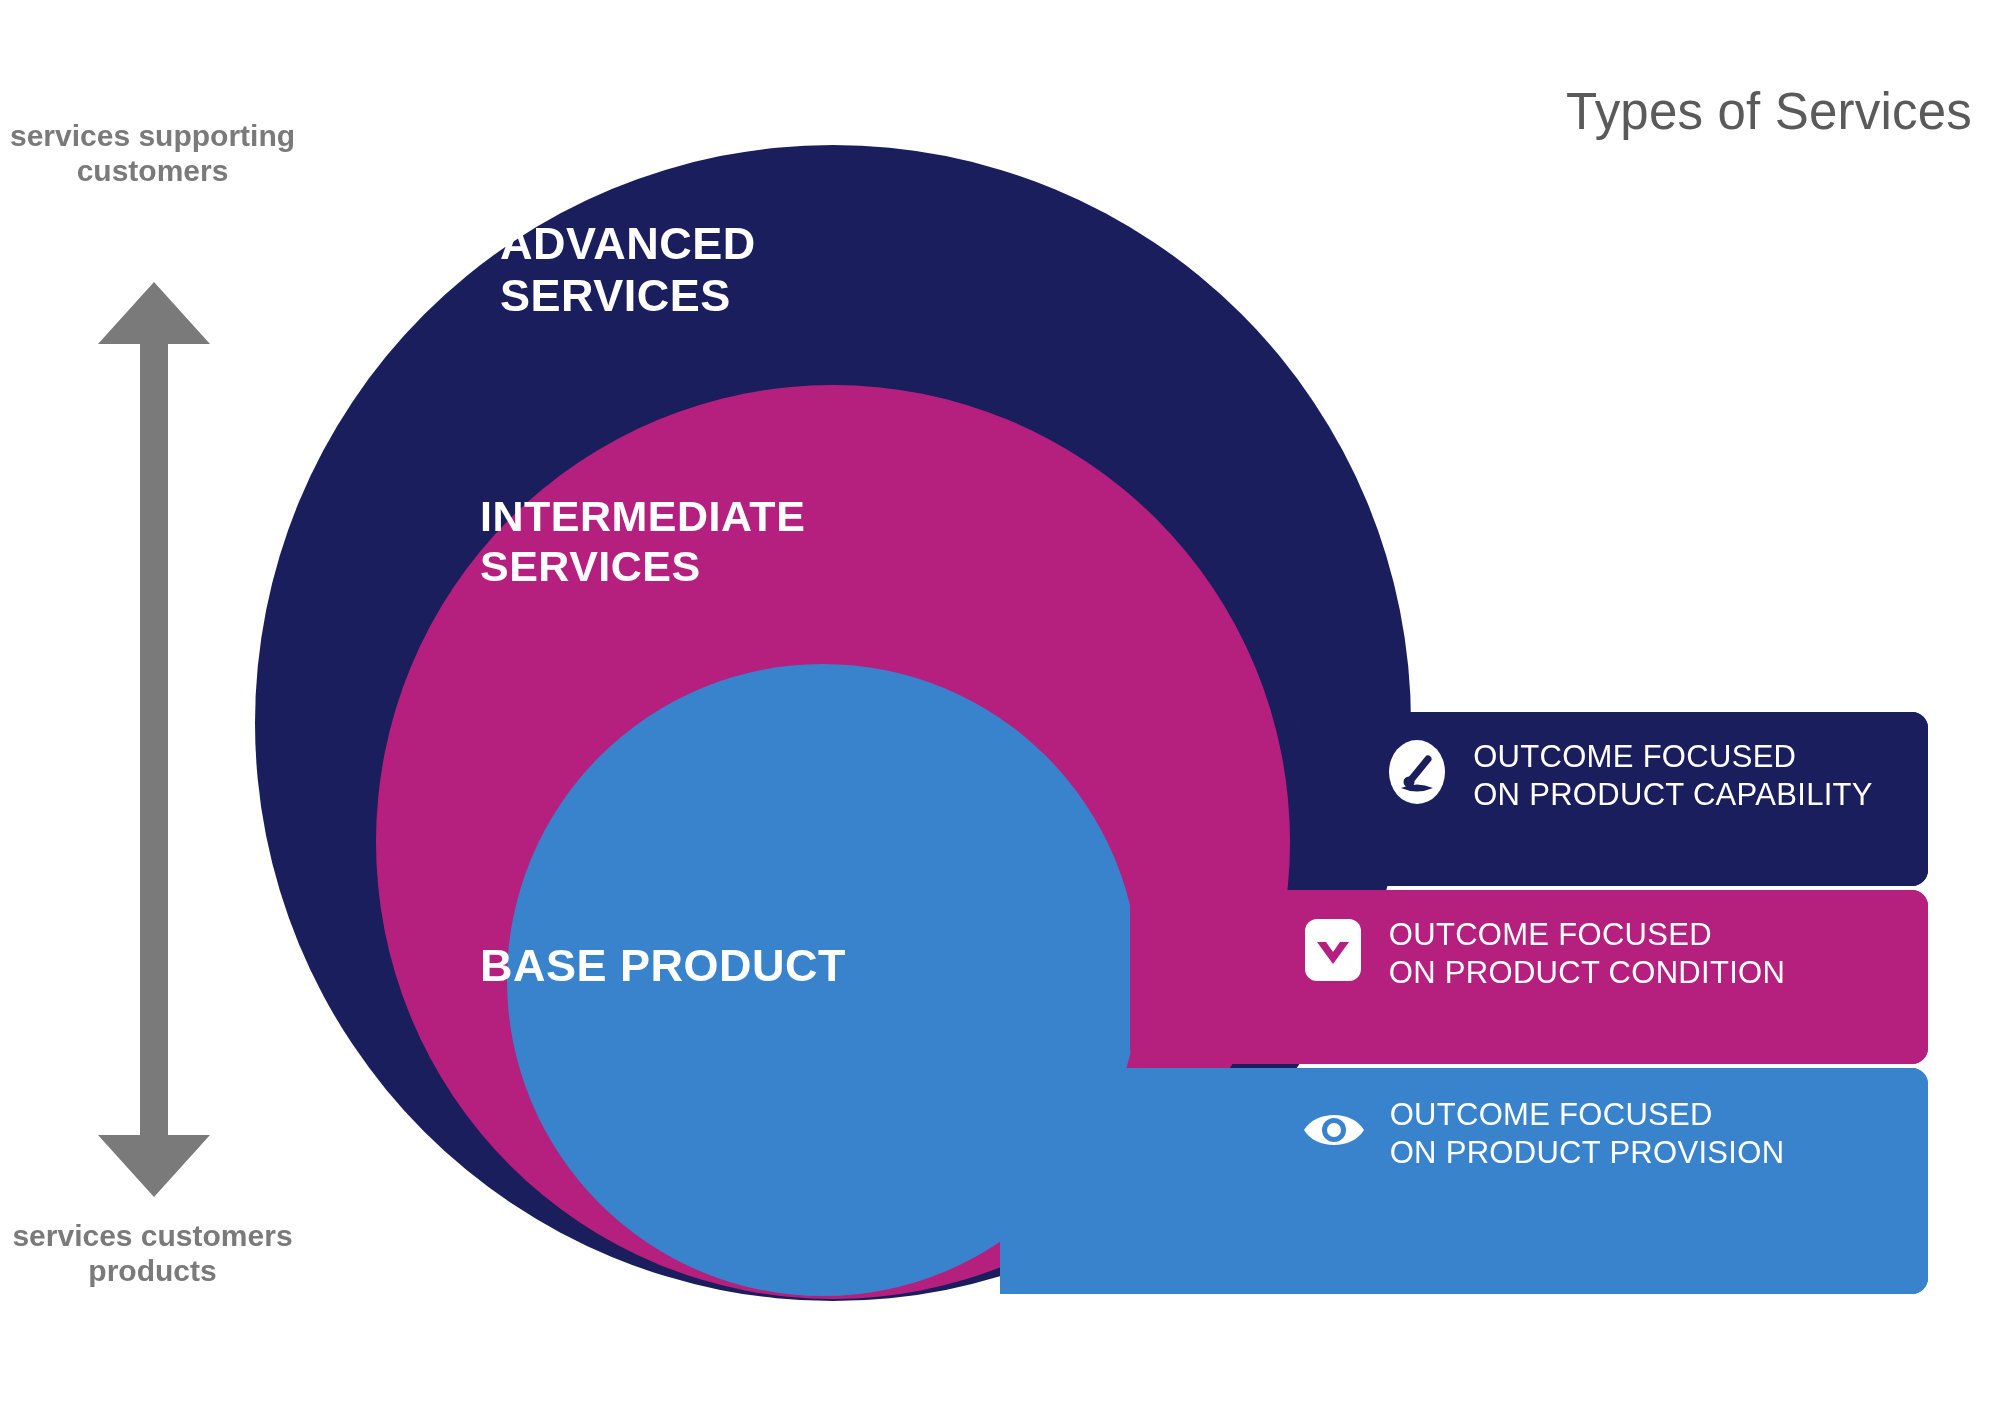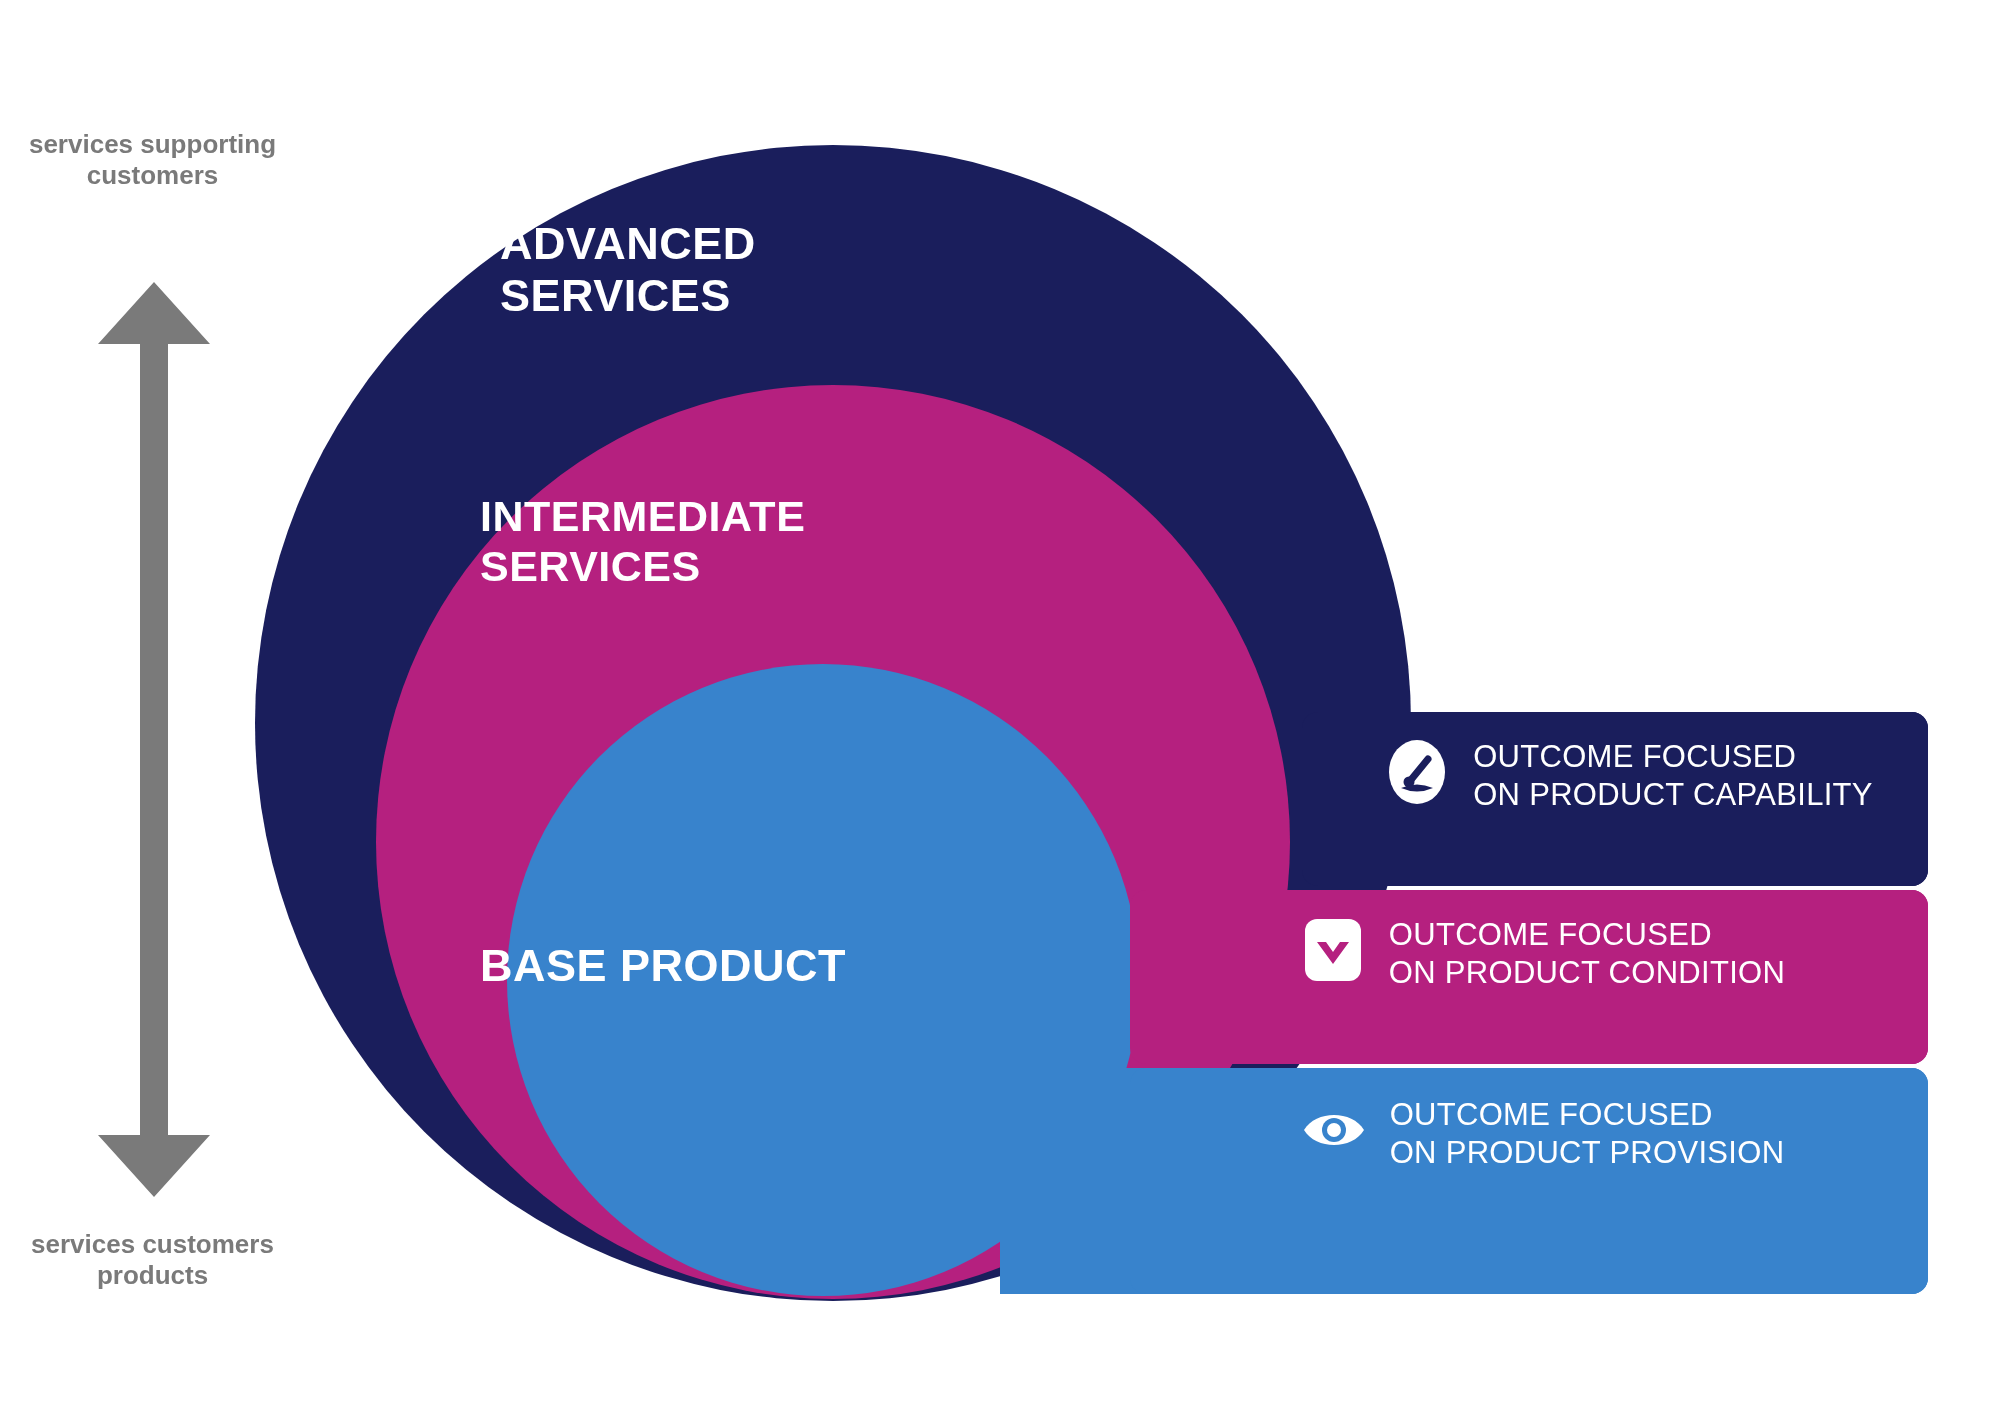--- a/index.html
+++ b/index.html
@@ -29,25 +29,24 @@
     letter-spacing: 0.2px;
     white-space: nowrap;
   }
 
   
   .axis-label {
     position: absolute;
     left: 0px;
     width: 305px;
     text-align: center;
-    font-size: 26px;
+    font-size: 30px;
     font-weight: bold;
     color: #7a7a7a;
     line-height: 1.18;
-    margin-top: 11px;
   }
   #axis-label-top  { top: 118px; }
   #axis-label-bottom { top: 1218px; }
 
   
   #axis-arrow {
     position: absolute;
     left: 98px;
     top: 282px;
     width: 112px;
@@ -152,20 +151,21 @@
     font-size: 27px;
     color: #555555;
     white-space: nowrap;
   }
 </style>
 </head>
 <body>
 
 <div id="canvas">
 
+  <div id="page-title">Types of Services</div>
 
   <div class="axis-label" id="axis-label-top">services
 supporting
 customers</div>
 
   <svg id="axis-arrow" viewBox="0 0 112 915">
     <polygon points="56,0 112,62 70,62 70,853 112,853 56,915 0,853 42,853 42,62 0,62" fill="#7a7a7a"></polygon>
   </svg>
 
   <div class="axis-label" id="axis-label-bottom">services

